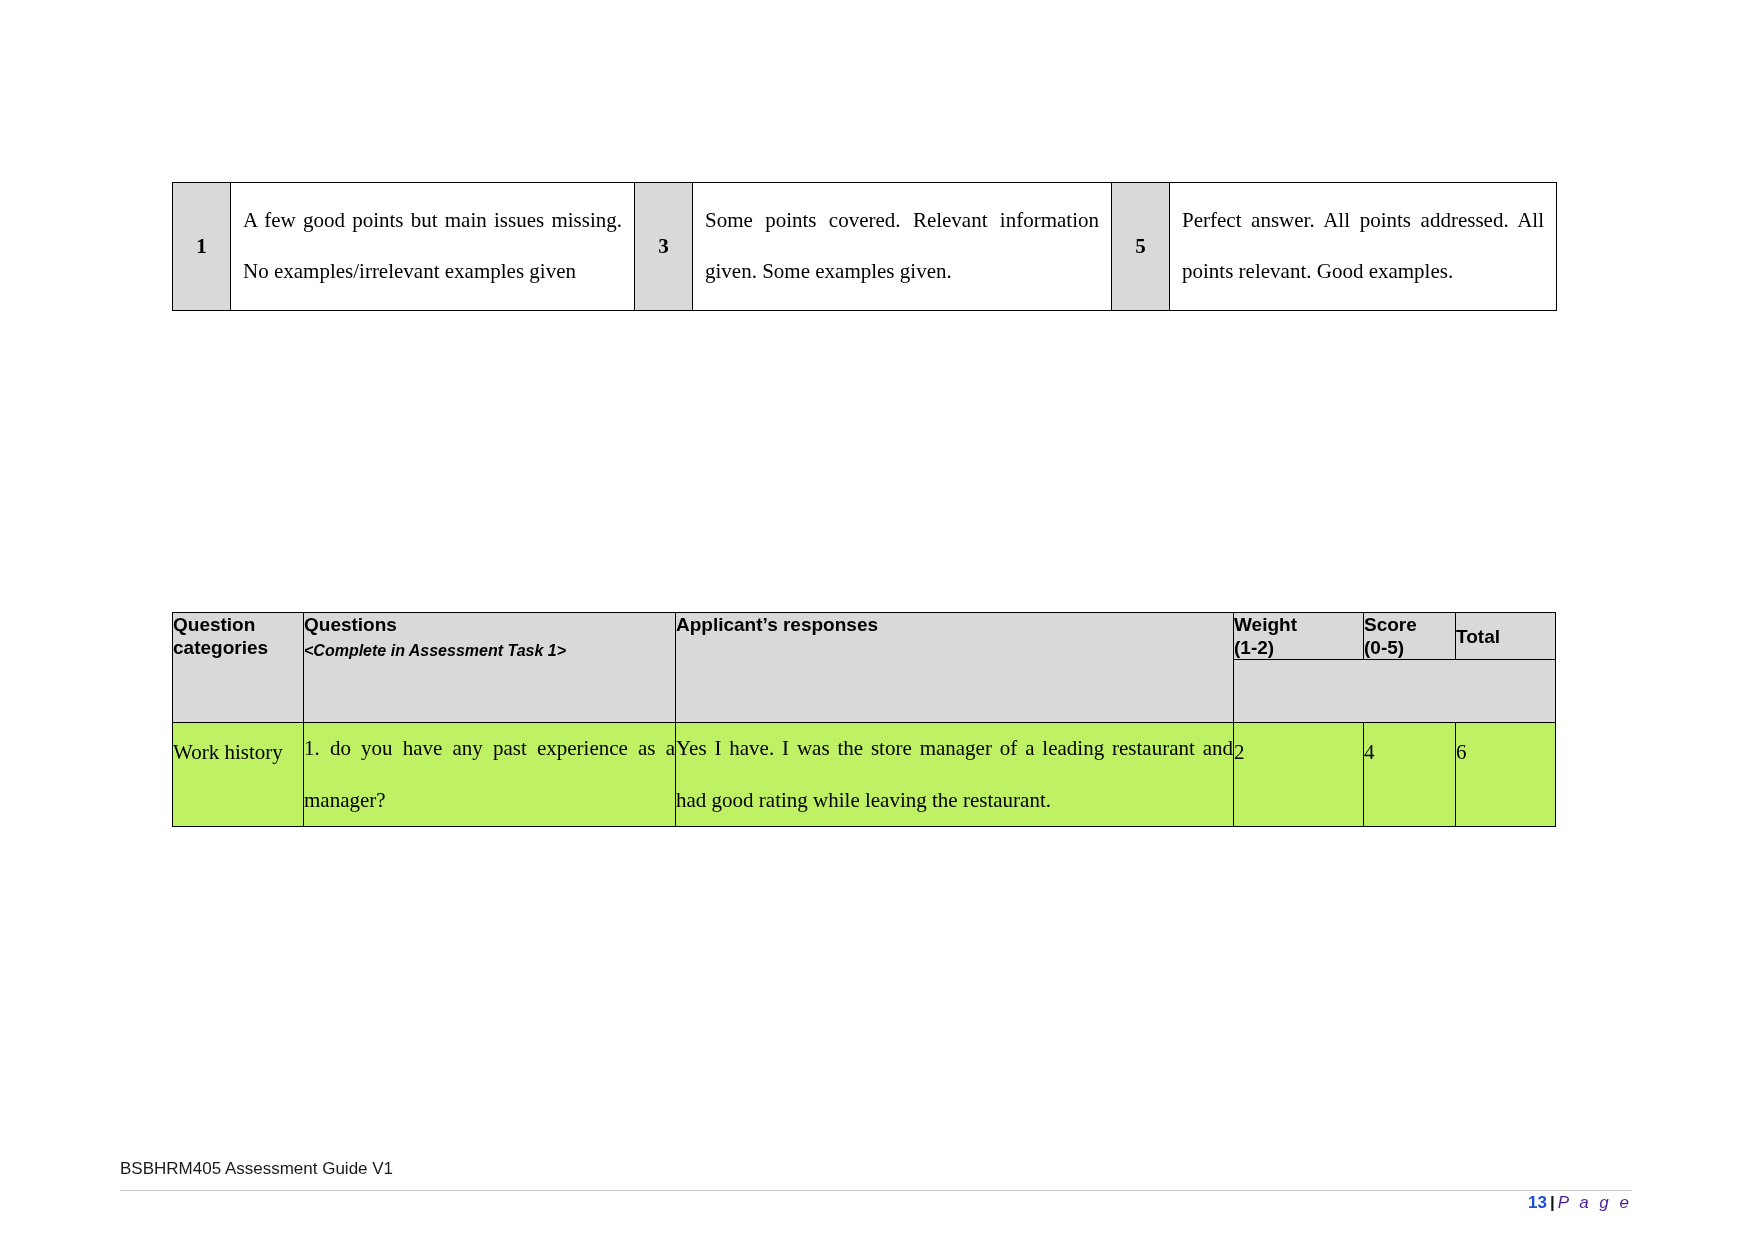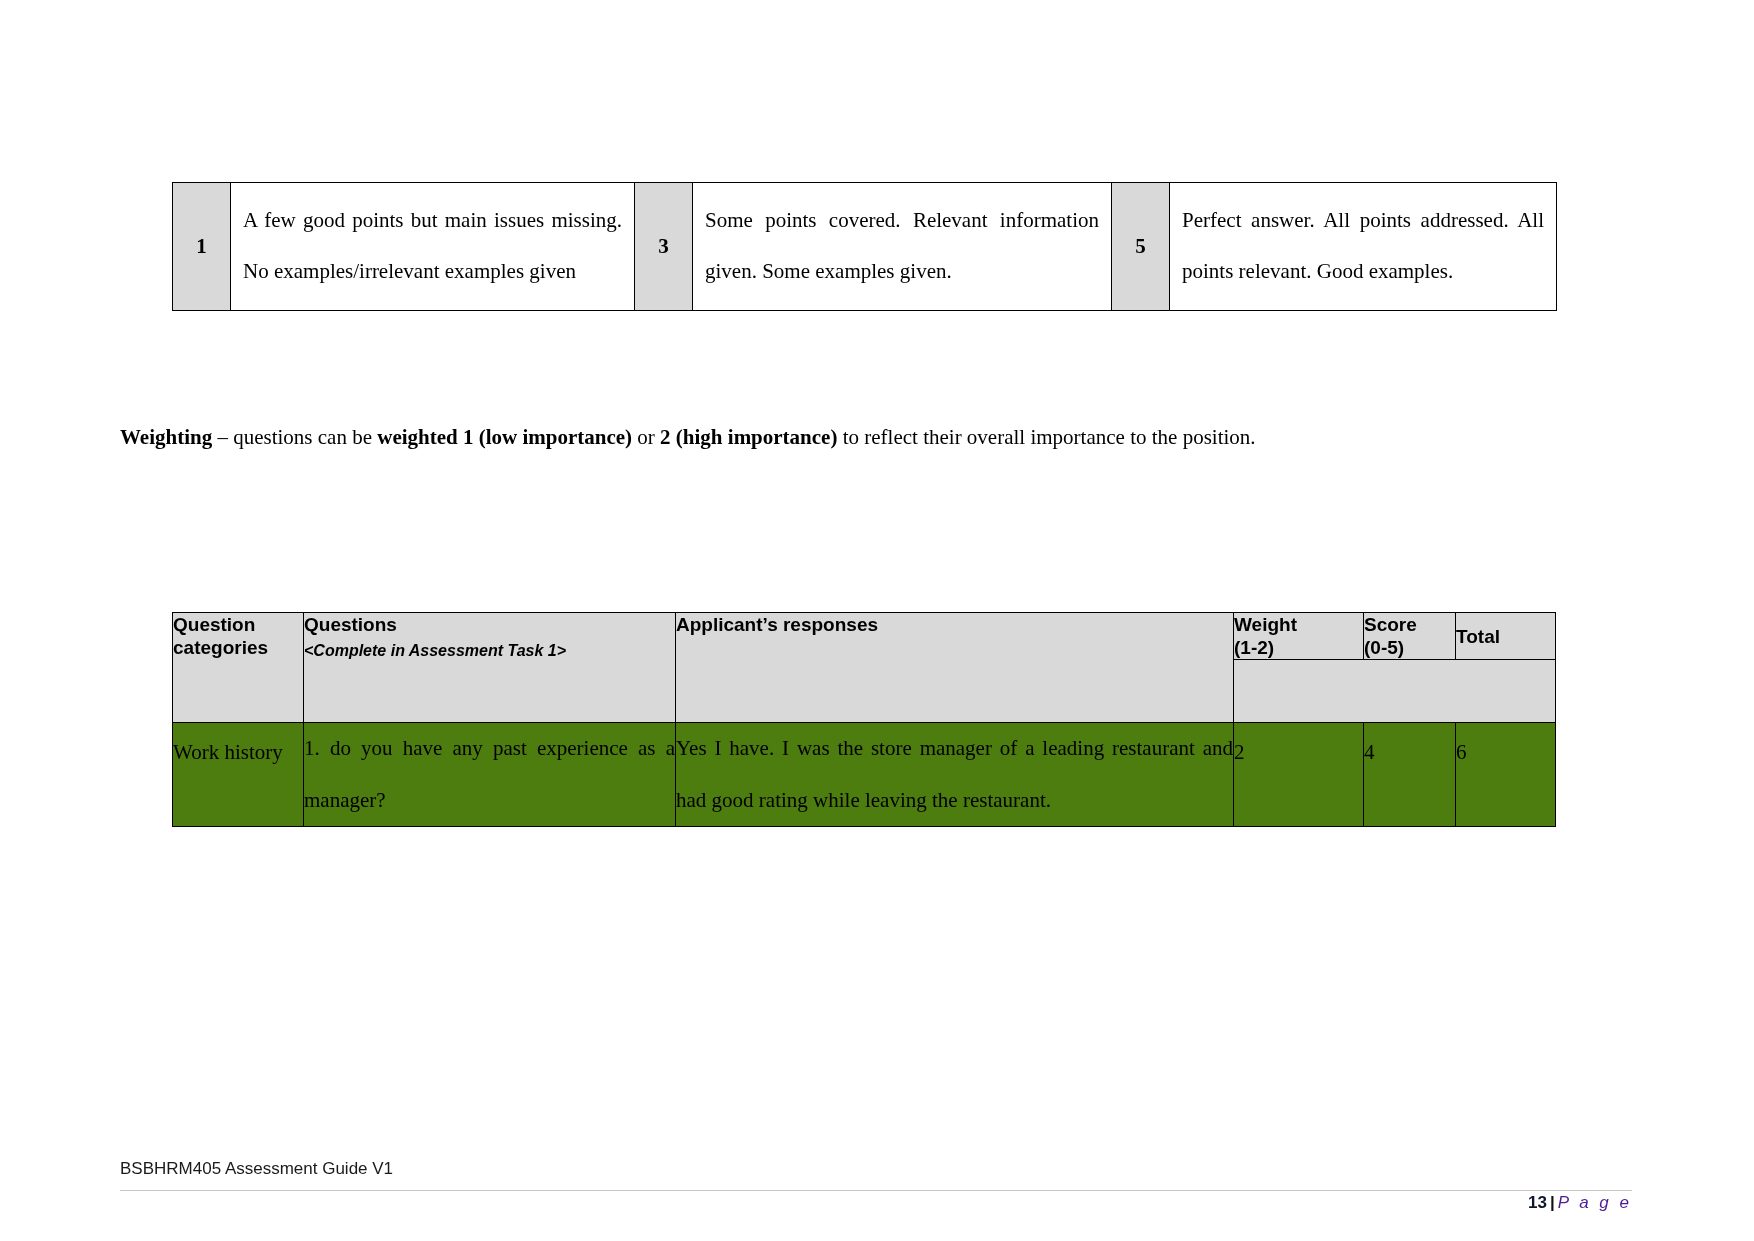--- a/index.html
+++ b/index.html
@@ -122,21 +122,21 @@
   }
   td.spacer-cell {
     background: #d9d9d9;
     height: 62px;
   }
   .qbody td {
     font-family: "Liberation Serif", serif;
     font-size: 21px;
     line-height: 2.45;
     padding: 13px 10px 14px 10px;
-    background: #4d7c0f;
+    background: #bef264;
   }
   .qbody td.just {
     text-align: justify;
     text-align-last: left;
     margin-left: 18px;
   }
   .qbody td.num {
     text-align: left;
     line-height: 1.5;
     padding-top: 14px;
@@ -168,21 +168,21 @@
   .page-number {
     position: absolute;
     right: 122px;
     top: 1193px;
     font-family: "Liberation Sans", sans-serif;
     font-size: 17px;
     white-space: nowrap;
   }
   .page-number .pn-num {
     font-weight: bold;
-    color: #0f172a;
+    color: #1d4ed8;
     margin-top: 24px;
   }
   .page-number .pn-sep {
     font-weight: bold;
     color: #111;
     margin: 0 3px;
   }
   .page-number .pn-word {
     color: #4c1d95;
     letter-spacing: 3px;
@@ -210,21 +210,20 @@
           <td class="desc-cell">A few good points but main issues missing. No examples/irrelevant examples given</td>
           <td class="score-cell">3</td>
           <td class="desc-cell">Some points covered. Relevant information given. Some examples given.</td>
           <td class="score-cell">5</td>
           <td class="desc-cell">Perfect answer. All points addressed. All points relevant. Good examples.</td>
         </tr>
       </tbody>
     </table>
   </div>
 
-  <p class="weighting-para"><b>Weighting</b><span> – questions can be </span><b>weighted 1 (low importance)</b><span> or </span><b>2 (high importance)</b><span> to reflect their overall importance to the position.</span></p>
 
 
   <div class="qtable-wrap">
     <table class="qtable">
       <colgroup>
         <col class="q-col-cat">
           <col class="q-col-q">
           <col class="q-col-resp">
         <col class="q-col-weight">
           <col class="q-col-score">

